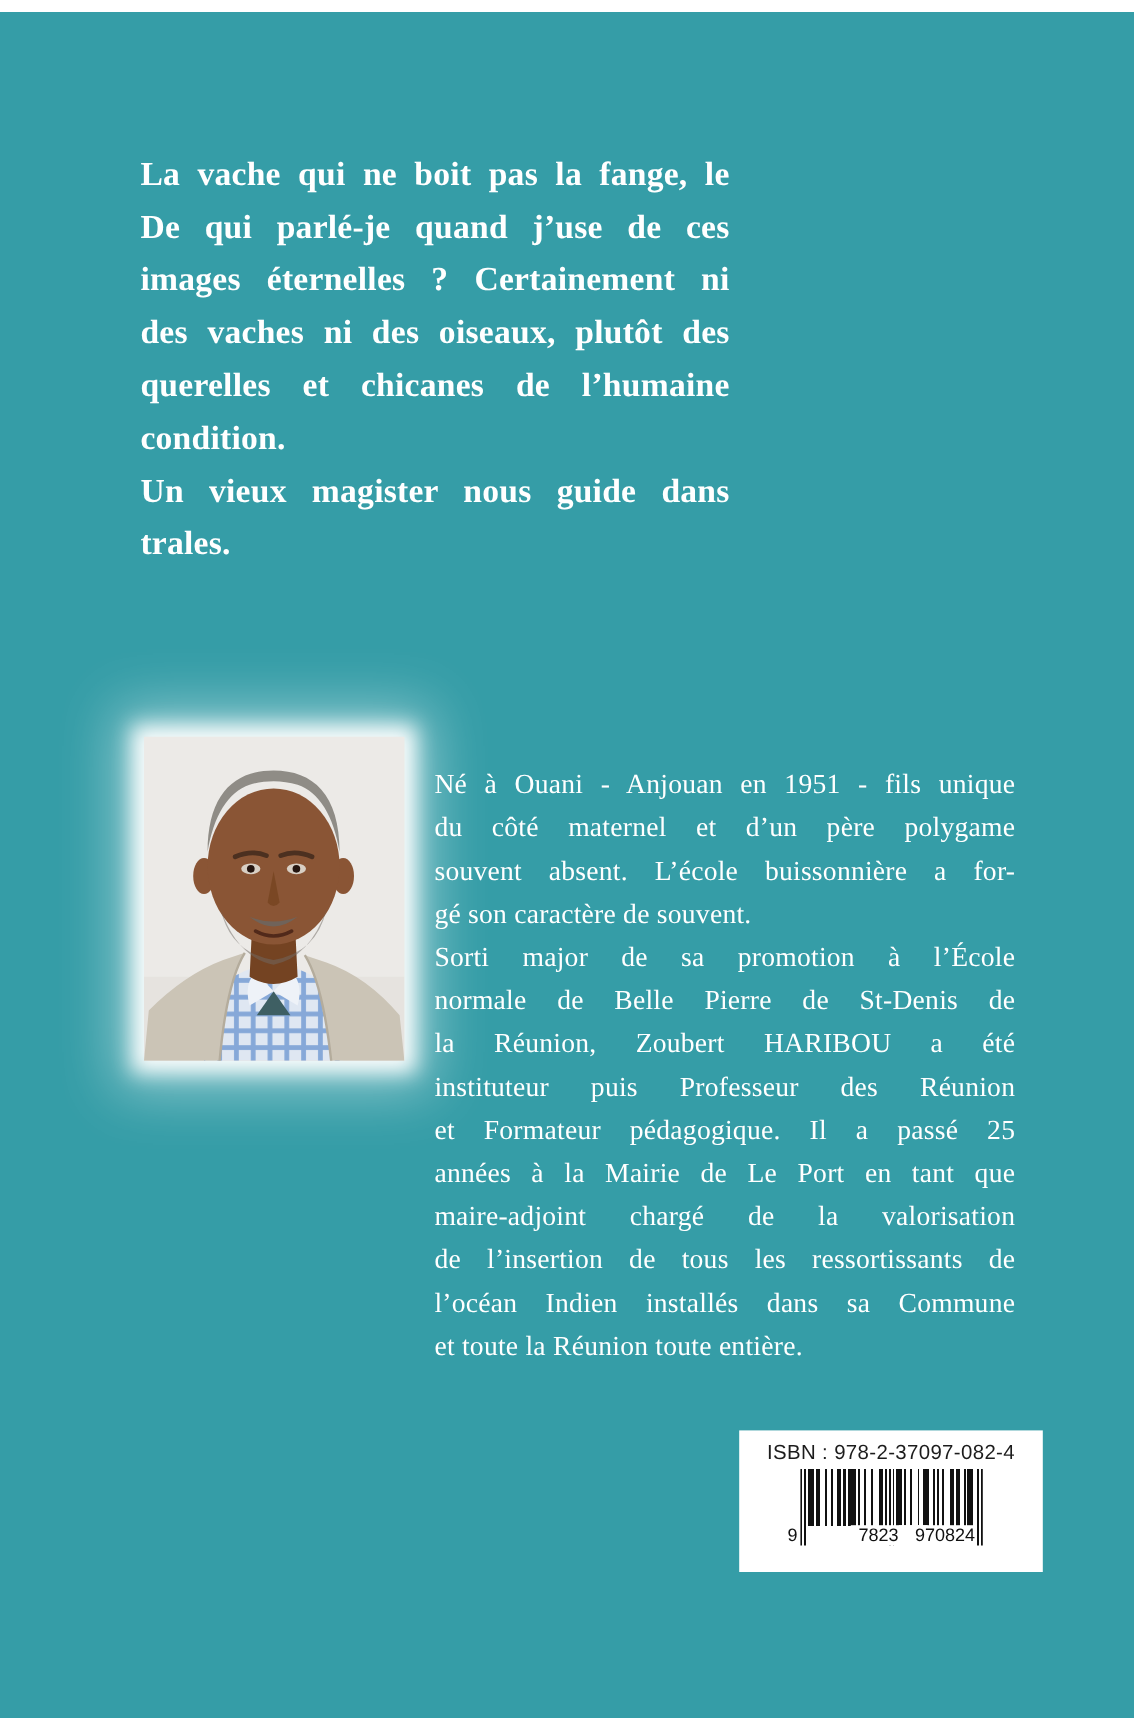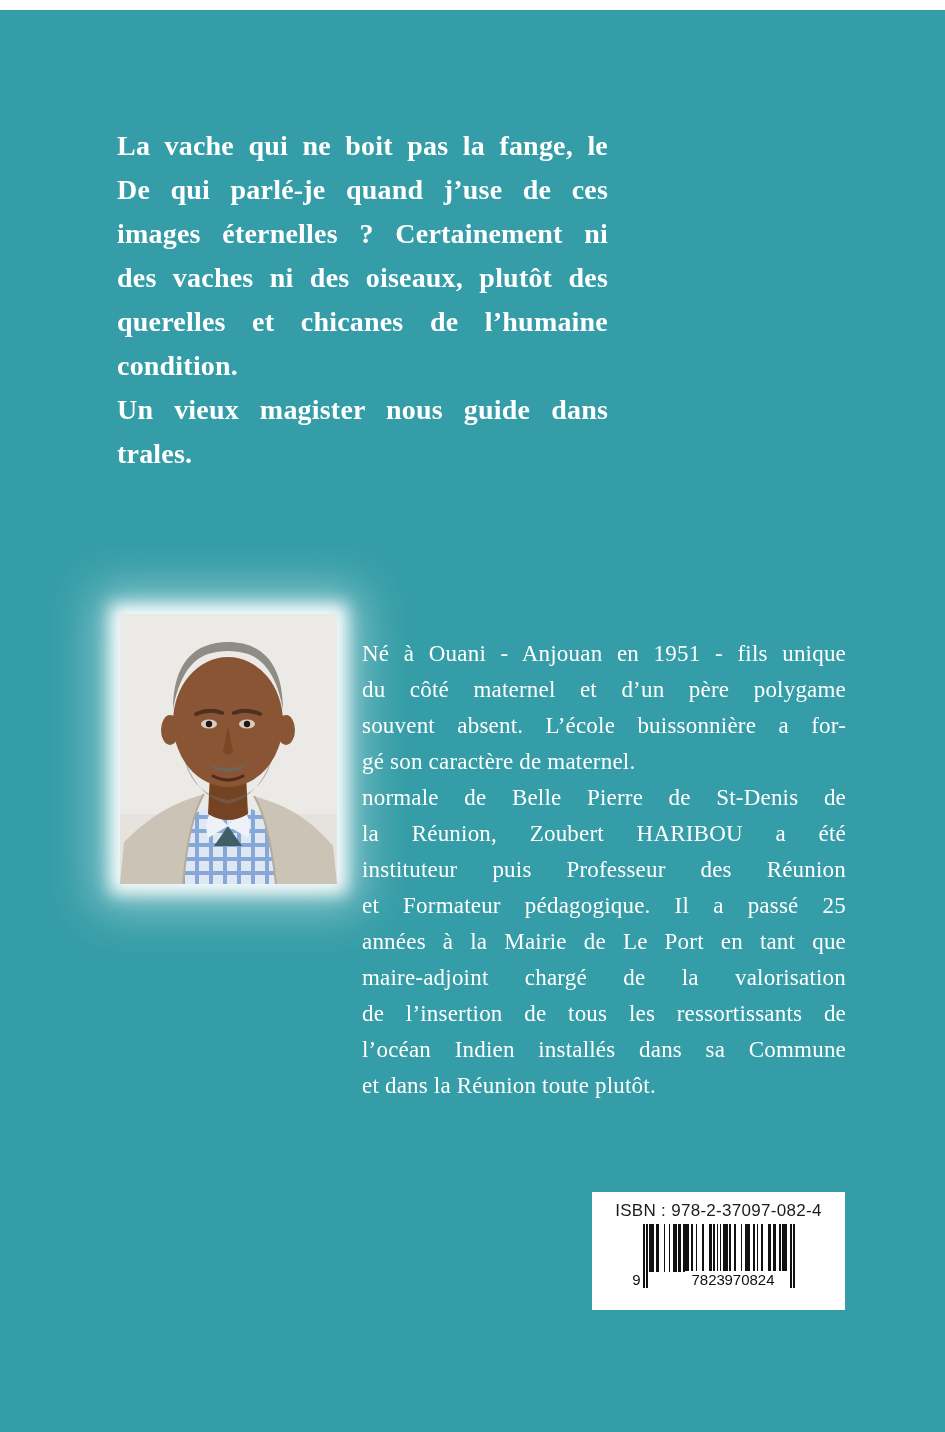--- a/index.html
+++ b/index.html
@@ -44,21 +44,21 @@
     position: absolute; left: 120px; top: 614px;
     width: 217px; height: 270px;
     background: #eceae7;
     box-shadow: 0 0 16px 10px rgba(255,255,255,0.95),
                 0 0 45px 24px rgba(255,255,255,0.45);
   }
   .photo svg { display: block; width: 100%; height: 100%; }
 
   
   .barcode-panel {
-    position: absolute; left: 592px; top: 1192px;
+    position: absolute; left: 616px; top: 1192px;
     width: 253px; height: 118px;
     background: #ffffff;
   }
   .isbn-label {
     margin-top: 9px;
     text-align: center;
     font-family: "Liberation Sans", sans-serif;
     font-size: 17px; color: #1c1c1c; letter-spacing: 0.3px;
   }
   .bars-wrap {
@@ -67,21 +67,21 @@
     margin: 3px auto 0 auto;
   }
   .bars-wrap svg { display: block; width: 152px; height: 64px; }
   .bc-digits {
     position: absolute; top: 47px;
     font-family: "Liberation Sans", sans-serif;
     font-size: 15px; color: #111; background: #fff;
   }
   .bc-d9    { left: -16px; width: 14px; text-align: right; }
   .bc-left  { left: 8px;  width: 64px; text-align: center; margin-left: 34px; }
-  .bc-right { left: 82px; width: 64px; text-align: left; }
+  .bc-right { left: 82px; width: 64px; text-align: right; }
 
   
   .price {
     position: absolute; left: 116px; top: 1274px;
     color: #ffffff;
     font-family: "Liberation Sans", sans-serif;
     font-size: 38px; font-weight: 400; letter-spacing: 1px;
   }
 </style>
 </head>
@@ -158,32 +158,33 @@
 
       <path d="M64,144 Q78,184 108,190 Q138,184 152,144 Q144,180 108,186 Q72,180 64,144 Z" fill="#6f6a64" opacity="0.5"></path>
     </svg>
   </div>
 
   <div class="textblock bio">
     <div>
         <div class="tline">Né à Ouani - Anjouan en 1951 - fils unique</div>
         <div class="tline">du côté maternel et d’un père polygame</div>
         <div class="tline">souvent absent. L’école buissonnière a for-</div>
-        <div class="tline last">gé son caractère de maternel.</div>
-      </div>
-    <div>
+        <div class="tline last">gé son caractère de souvent.</div>
+      </div>
+    <div>
+        <div class="tline">Sorti major de sa promotion à l’École</div>
         <div class="tline">normale de Belle Pierre de St-Denis de</div>
         <div class="tline">la Réunion, Zoubert HARIBOU a été</div>
         <div class="tline">instituteur puis Professeur des Réunion</div>
         <div class="tline">et Formateur pédagogique. Il a passé 25</div>
         <div class="tline">années à la Mairie de Le Port en tant que</div>
         <div class="tline">maire-adjoint chargé de la valorisation</div>
         <div class="tline">de l’insertion de tous les ressortissants de</div>
         <div class="tline">l’océan Indien installés dans sa Commune</div>
-        <div class="tline last">et dans la Réunion toute plutôt.</div>
+        <div class="tline last">et toute la Réunion toute entière.</div>
       </div>
   </div>
 
   <div class="barcode-panel">
     <div class="isbn-label">ISBN : 978-2-37097-082-4</div>
     <div class="bars-wrap">
       <svg preserveAspectRatio="none" shape-rendering="crispEdges" fill="#111" viewBox="0 0 95 70">
           <rect x="0" y="0" width="1" height="70"></rect>
           <rect x="2" y="0" width="1" height="70"></rect>
           <rect x="4" y="0" width="1" height="52"></rect>

